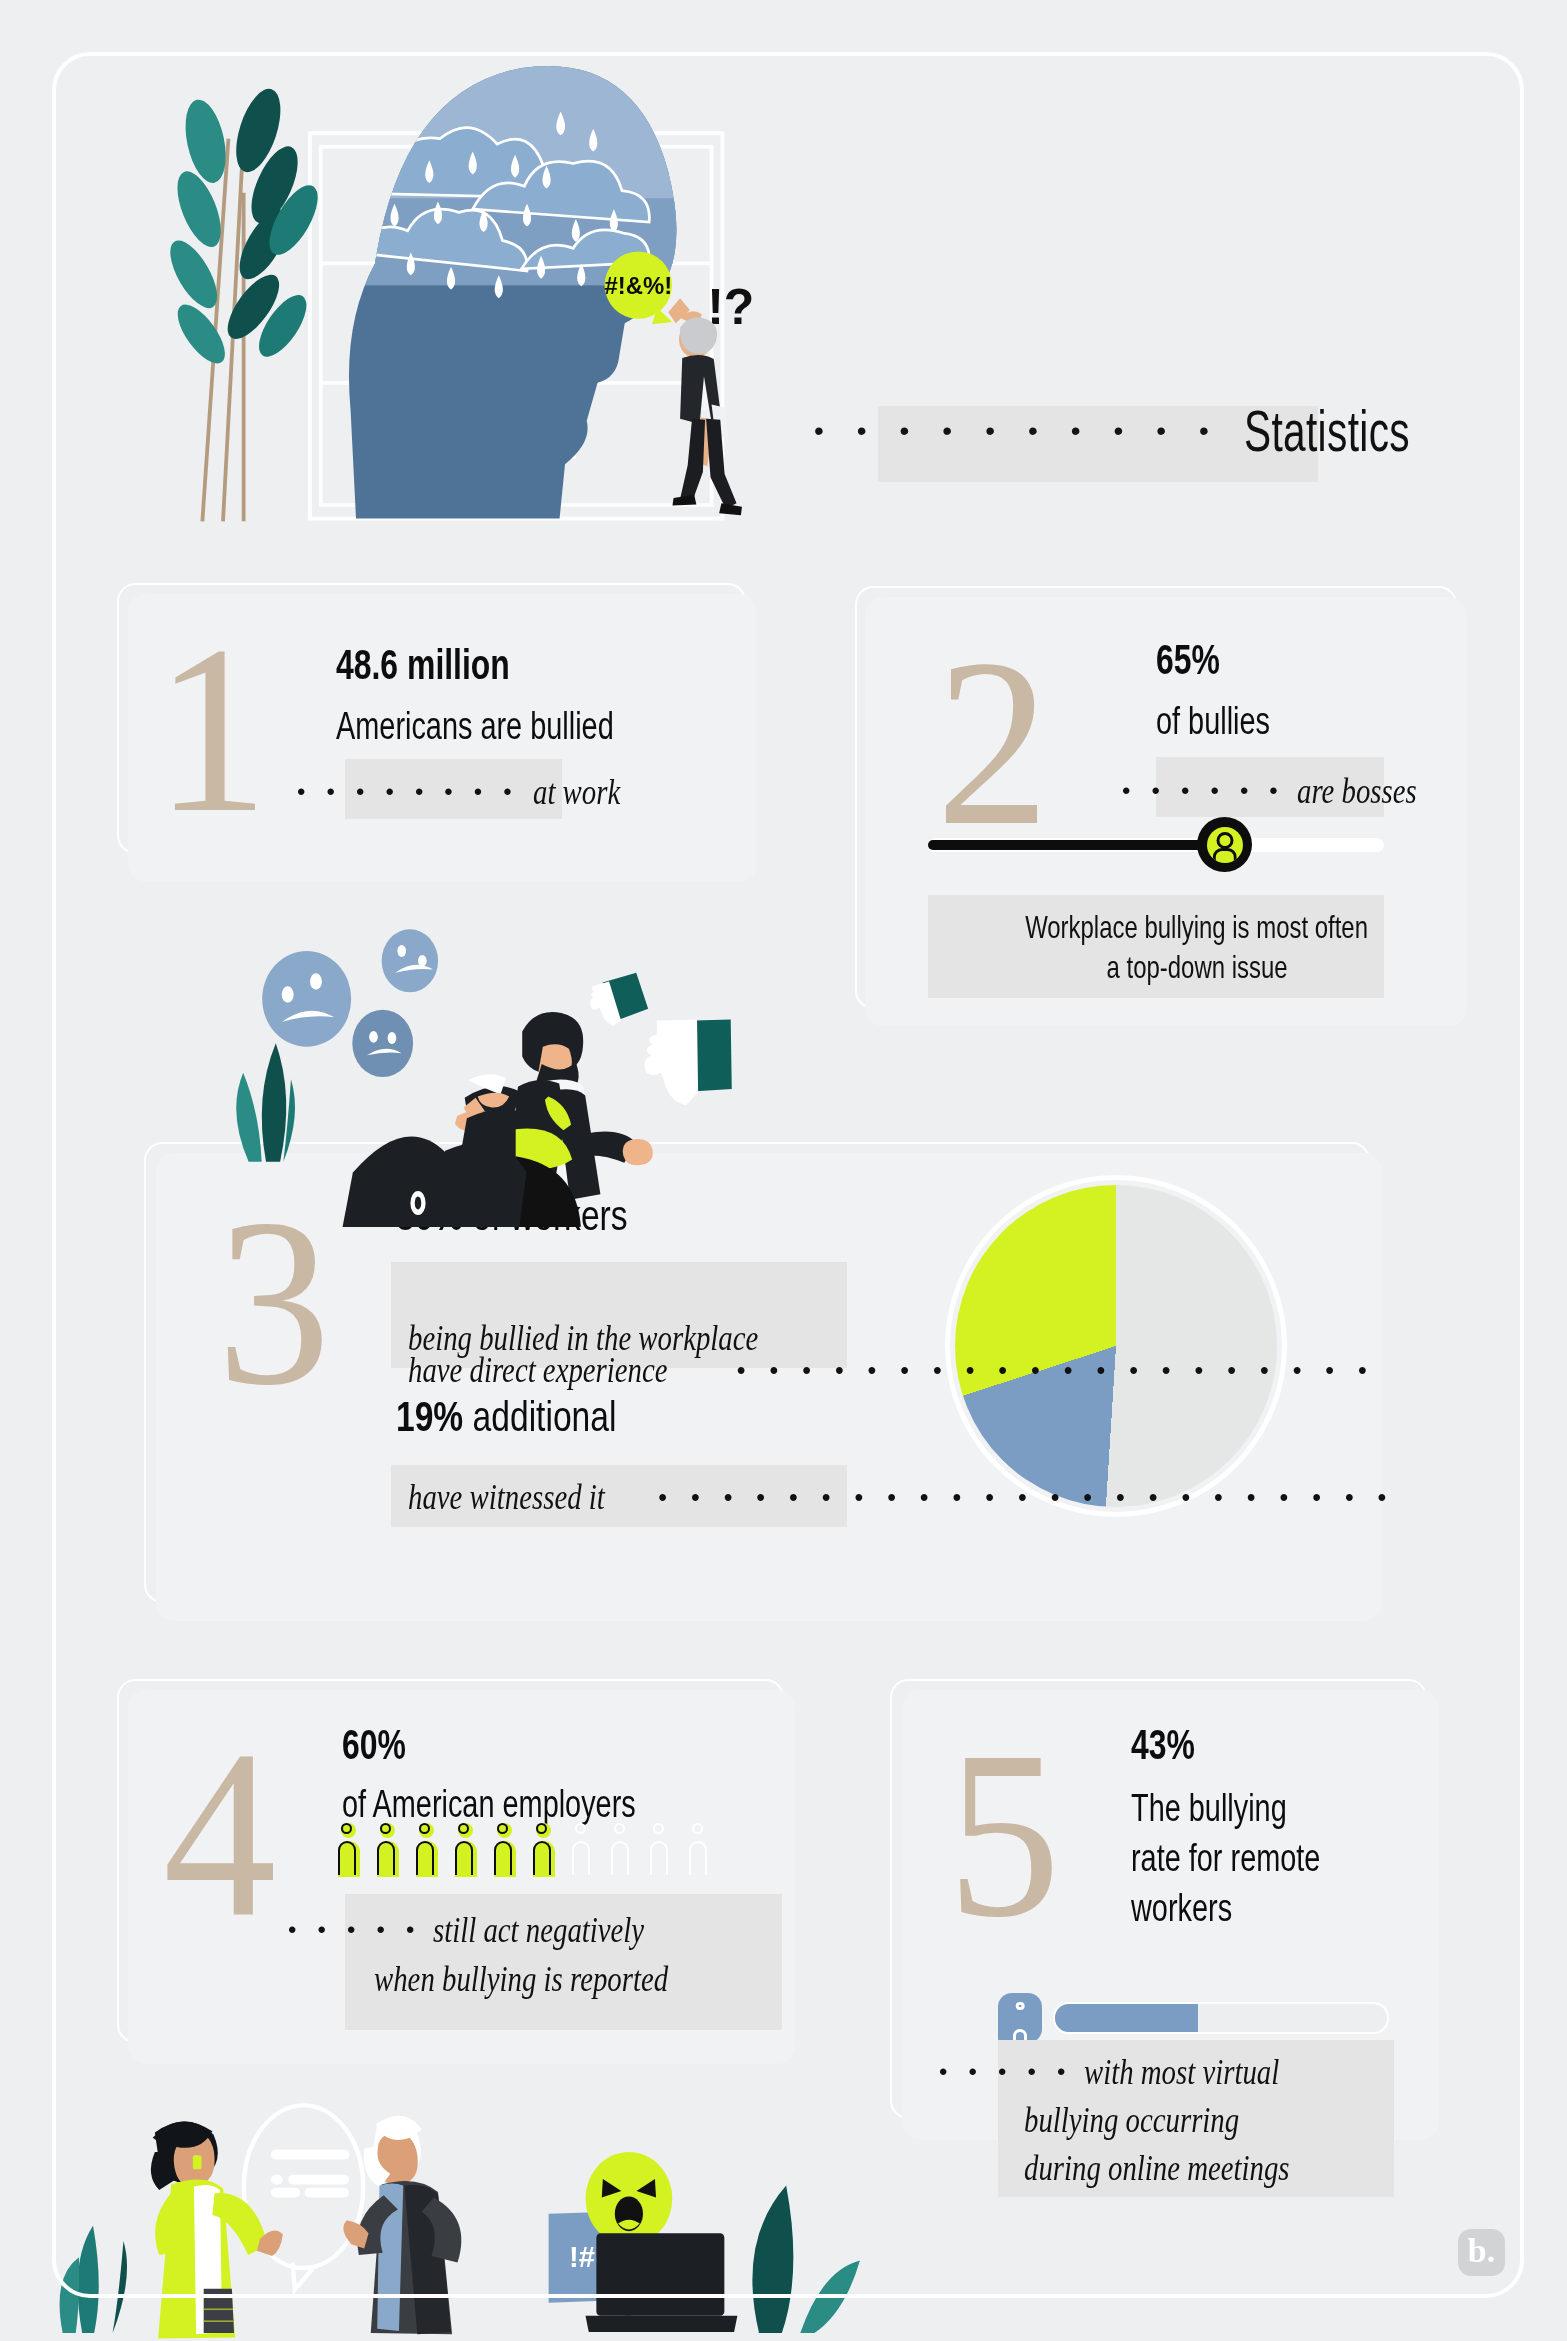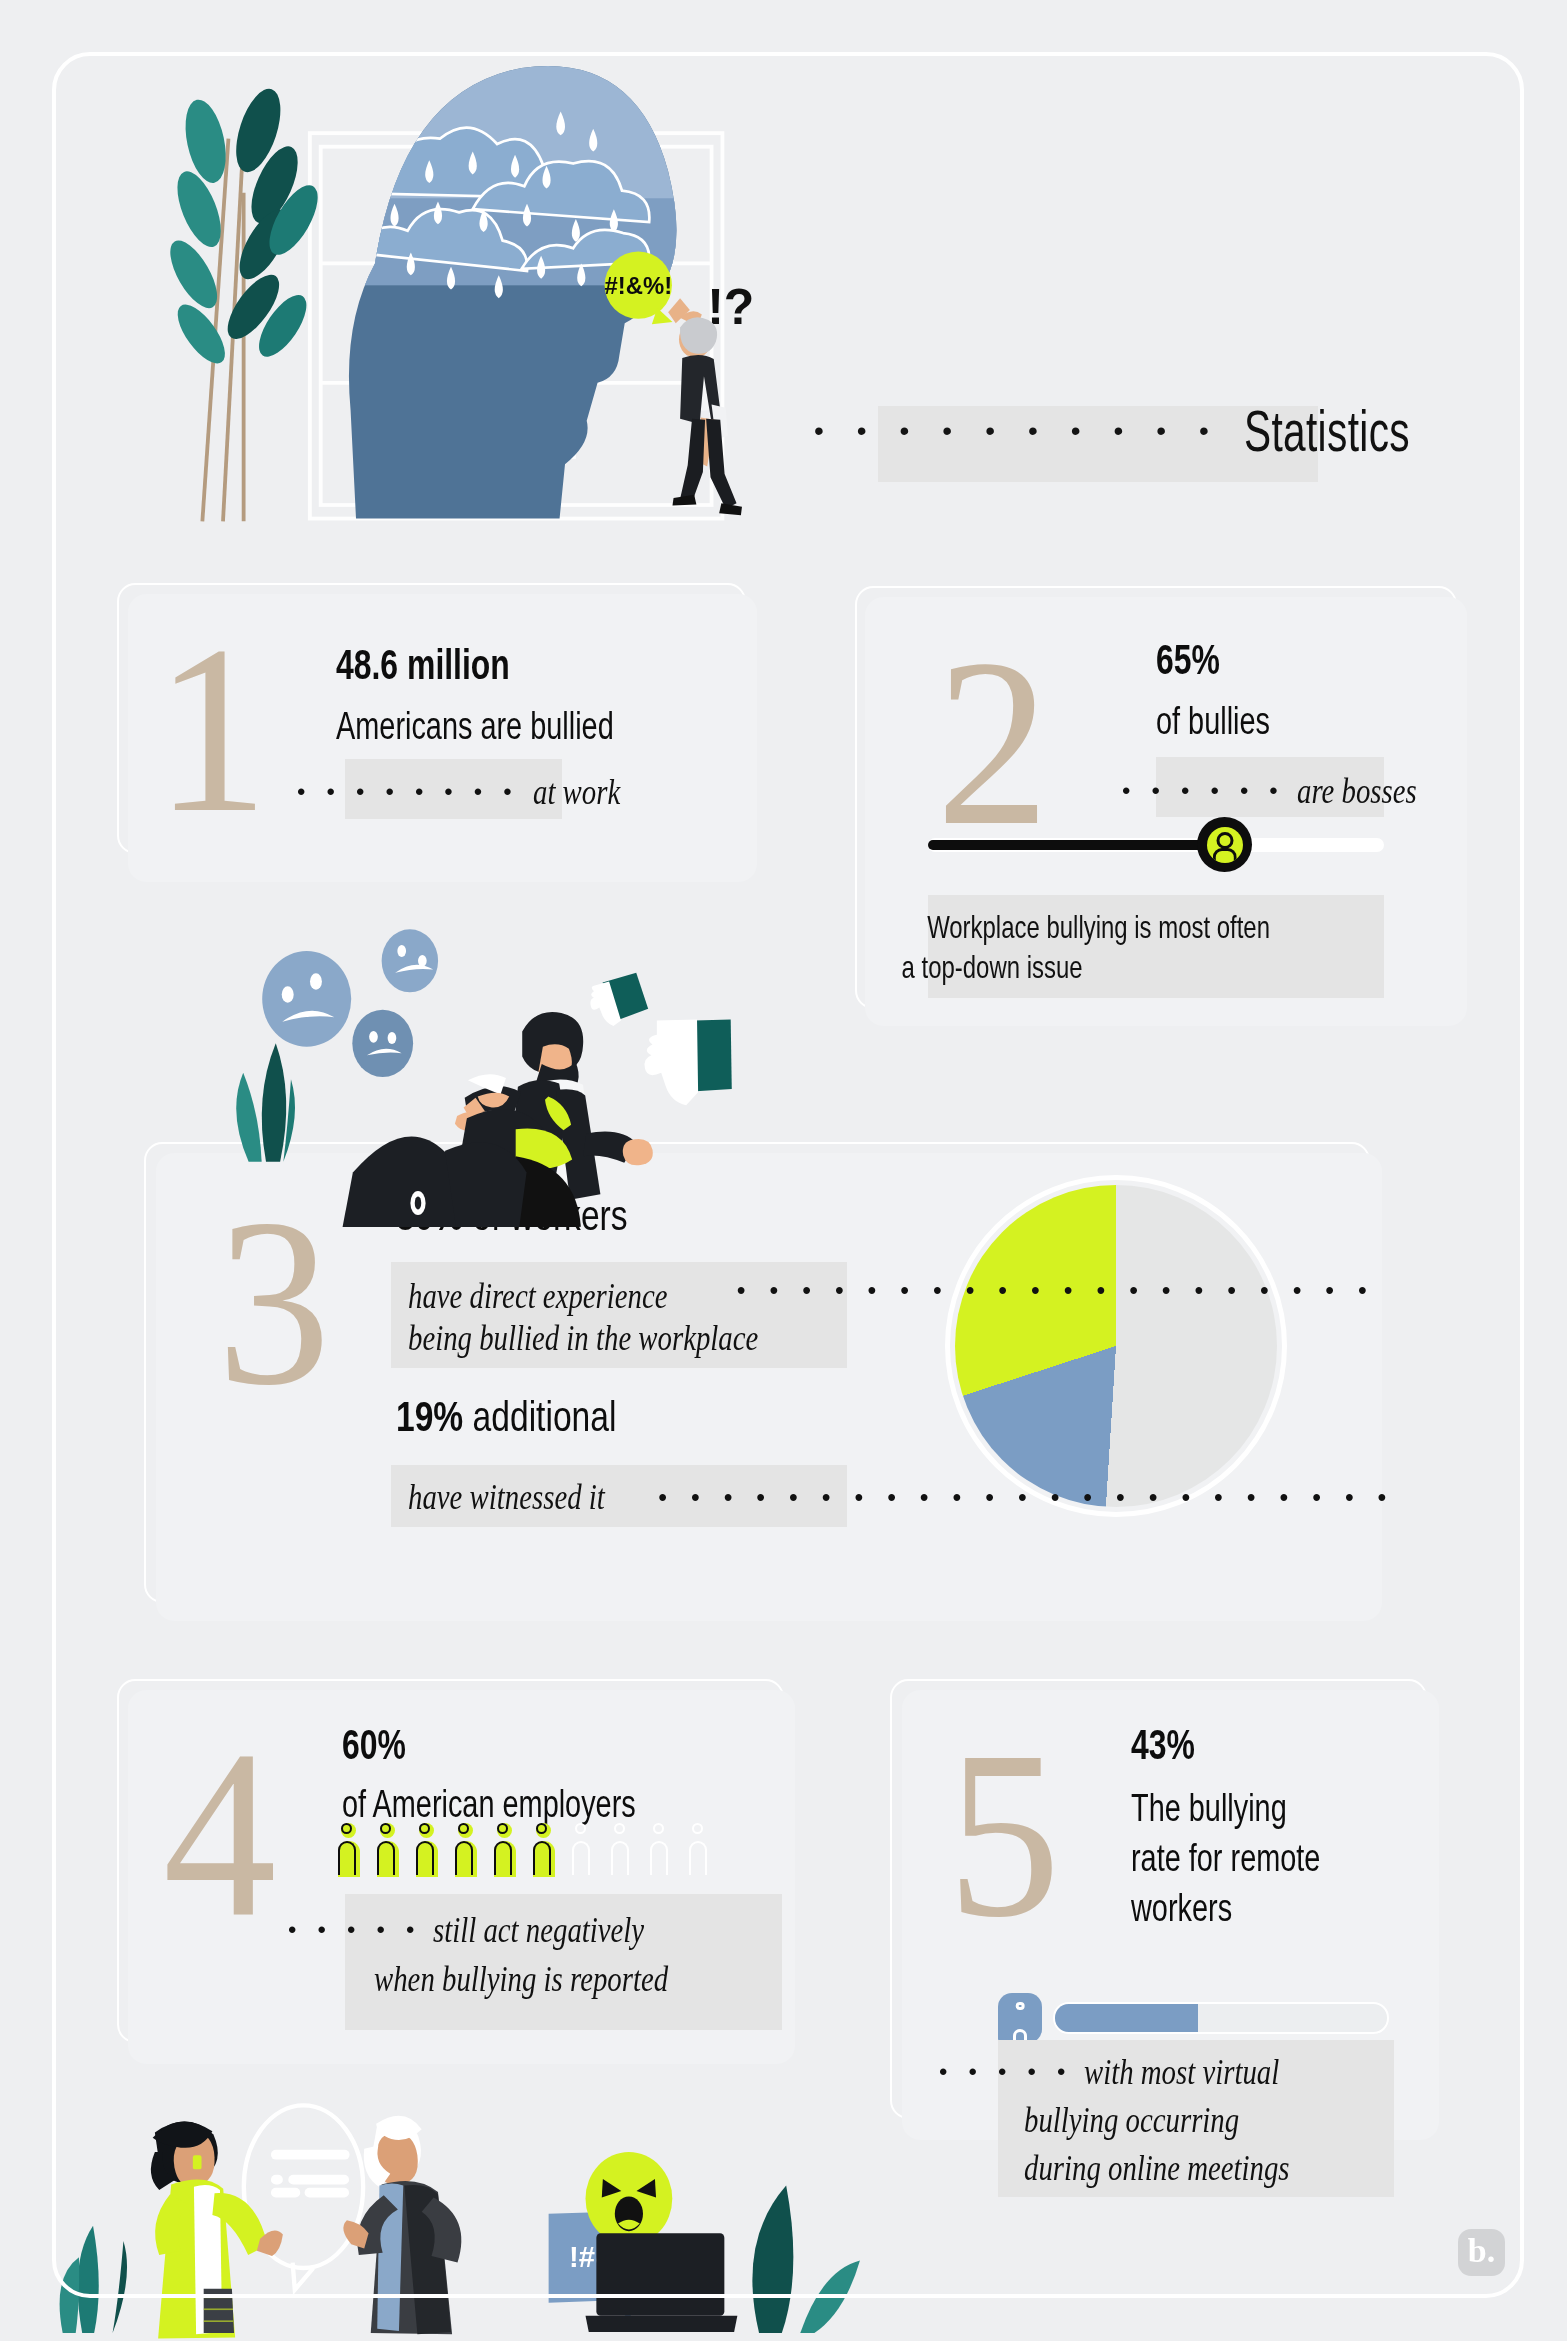--- a/index.html
+++ b/index.html
@@ -73,32 +73,32 @@
   #c2-knob{position:absolute;left:277px;top:-20.6px;width:55px;height:55px;border-radius:50%;
     background:#0d0d0d;display:flex;align-items:center;justify-content:center}
   #c2-knob-inner{width:36px;height:36px;border-radius:50%;background:#d4f221;
     display:flex;align-items:flex-end;justify-content:center;overflow:hidden;position:relative}
   .pglyph-head{position:absolute;top:4.9px;left:50%;transform:translateX(-50%);
     width:11px;height:11px;border:3.3px solid #0d0d0d;border-radius:50%;box-sizing:content-box}
   .pglyph-body{position:absolute;bottom:0;left:50%;transform:translateX(-50%);
     width:18.4px;height:12px;border:3.3px solid #0d0d0d;border-bottom:none;
     border-radius:9.2px 9.2px 0 0;box-sizing:content-box}
   #c2-note-band{position:absolute;left:928px;top:895px;width:456px;height:103px;background:#e4e4e4}
-  #c2-note{position:absolute;left:873px;top:907px;width:538px;text-align:left;z-index:3}
+  #c2-note{position:absolute;left:928px;top:907px;width:538px;text-align:center;z-index:3}
 
   
   #mid-art{position:absolute;left:190px;top:901px;width:570px;height:326px;z-index:5}
 
   
   #c3-outer{left:144px;top:1142px;width:1226px;height:461px}
   #c3-inner{left:156px;top:1153px;width:1226px;height:468px}
   #c3-num{left:217px;top:1183px;font-size:239px}
   #c3-s1{position:absolute;left:396px;top:1194px}
   #c3-band1{position:absolute;left:391px;top:1262px;width:456px;height:106px;background:#e4e4e4}
-  #c3-l1a{position:absolute;left:408px;top:1276px;z-index:3;display:flex;align-items:flex-start}
+  #c3-l1a{position:absolute;left:408px;top:1350px;z-index:3;display:flex;align-items:center}
   #c3-l1b{position:absolute;left:408px;top:1318px;z-index:3}
   #c3-s2{position:absolute;left:396px;top:1395px}
   #c3-band2{position:absolute;left:391px;top:1465px;width:456px;height:62px;background:#e4e4e4}
   #c3-l2{position:absolute;left:408px;top:1477px;z-index:3;display:flex;align-items:center}
   .c3dotrun{color:#111;letter-spacing:.34em;font-size:25px;display:inline-block;white-space:nowrap}
 
   #pie-wrap{position:absolute;left:945px;top:1175px;width:342px;height:342px}
   #pie-halo{position:absolute;left:0;top:0;width:342px;height:342px;border-radius:50%;
     border:5.4px solid #fff;box-sizing:border-box}
   #pie{position:absolute;left:9.8px;top:9.8px;width:322px;height:322px;border-radius:50%;overflow:hidden}

